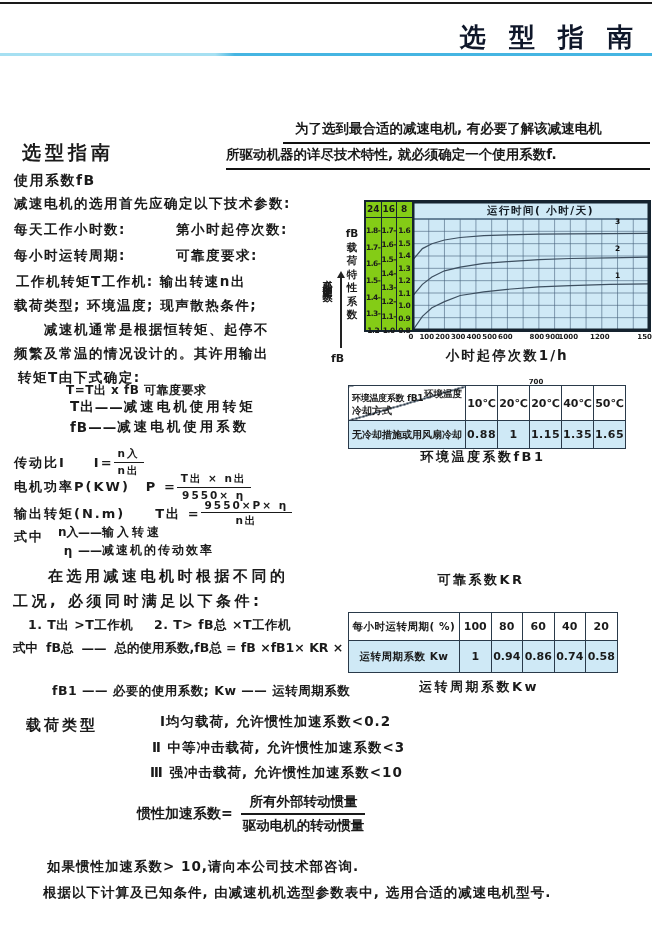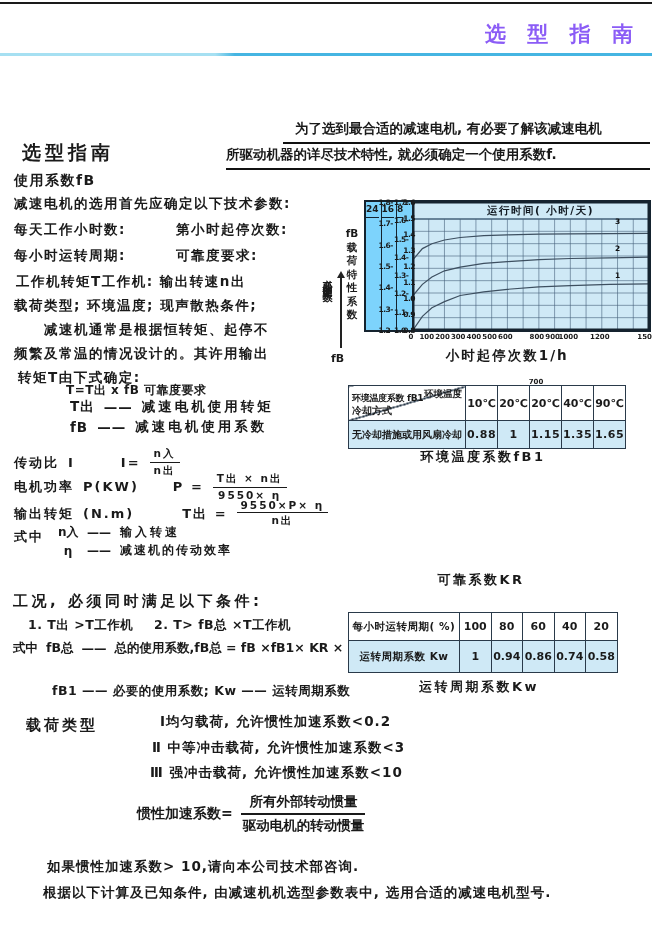--- a/index.html
+++ b/index.html
@@ -1,37 +1,37 @@
 <!DOCTYPE html>
 <html><head>
 <meta charset="utf-8">
 <style>
   html,body{margin:0;padding:0;background:#e8e8e8}
   .page{position:relative;width:652px;height:927px;background:#ffffff;overflow:hidden;
         font-family:"DejaVu Sans","Liberation Sans",sans-serif;color:#1a1a1a;font-weight:bold}
   .abs{position:absolute;white-space:nowrap}
   .topline{left:0;top:2px;width:652px;height:2px;background:#1a1a1a}
-  .pgtitle{right:12px;top:20px;font-size:21px;letter-spacing:7px;color:#8b5cf6}
+  .pgtitle{right:12px;top:20px;font-size:26px;letter-spacing:7px;color:#0f172a}
   .bluerule{left:0;top:53px;width:652px;height:3px;
             background:linear-gradient(to right,#a6e0f2 0%,#a6e0f2 33%,#45b5e2 36%,#45b5e2 100%)}
   .intro1{left:283px;top:120px;width:367px;border-bottom:2px solid #111;padding-bottom:4px;font-size:13.5px;text-indent:12px}
   .intro2{left:226px;top:146px;width:424px;border-bottom:2px solid #111;padding-bottom:4px;font-size:13.5px}
   .heading{left:22px;top:140px;font-size:19px;letter-spacing:4px}
   .p{font-size:13.5px;letter-spacing:1.5px}
   .sm{font-size:12px;letter-spacing:0.5px}
-  .frow{position:absolute;display:flex;align-items:center;gap:9px;white-space:nowrap}
+  .frow{position:absolute;display:flex;align-items:center;gap:0;white-space:nowrap}
   .frac{display:inline-flex;flex-direction:column;align-items:center;font-size:10.5px;vertical-align:middle}
   .frac .num{padding:0 4px 1px;border-bottom:1.5px solid #1a1a1a}
   .frac .den{padding:1px 4px 0}
   .bigfrac{font-size:13.5px}
   .cond{font-size:15px;letter-spacing:3.5px}
   
   .chart-wrap{left:364px;top:200px}
   .chart-box{display:flex;border:2px solid #15232f;background:#cfe9f6;height:128px}
-  .scale-col{width:14.5px;display:flex;flex-direction:row;border-right:1.5px solid #15232f;background:#7dd3fc}
+  .scale-col{width:14.5px;display:flex;flex-direction:column;border-right:1.5px solid #15232f;background:#84cc16}
   .scale-header{height:15px;line-height:15px;border-bottom:1.5px solid #15232f;text-align:center;font-size:9px}
   .scale-spacer{height:12px}
   .scale-ticks{position:relative;flex:1}
   .scale-tick{position:absolute;left:0;right:0;text-align:center;font-size:7.5px;letter-spacing:-0.5px;transform:translateY(-50%)}
   .x-ticks{position:relative;margin-left:47px;width:236px;height:12px}
   .x-tick{position:absolute;top:1px;font-size:7px;transform:translateX(-50%)}
   .chart-caption{width:100%;text-align:center;font-size:13.5px;letter-spacing:2px;margin-top:3px}
   .fbvert{left:345px;top:227px;width:14px;font-size:10.5px;line-height:13.5px;text-align:center}
   .necvtext{left:320px;top:272px;writing-mode:vertical-rl;text-orientation:upright;font-size:10px;letter-spacing:2px}
   .nec-arrow{position:absolute;left:340px;top:278px;width:1.5px;height:70px;background:#222}
@@ -130,20 +130,21 @@
     <span style="width:20px">n入</span>
     <span>——</span>
     <span style="letter-spacing:3px">输入转速</span>
   </div>
   <div class="frow" style="left:58px;top:542px;font-size:12px">
     <span style="width:20px;text-align:center">η</span>
     <span>——</span>
     <span style="letter-spacing:2px">减速机的传动效率</span>
   </div>
 
+  <div class="abs cond" style="left:48px;top:567px">在选用减速电机时根据不同的</div>
   <div class="abs cond" style="left:13px;top:592px">工况, 必须同时满足以下条件:</div>
   <div class="abs sm" style="left:28px;top:617px;font-size:12.5px">1. T出 &gt;T工作机</div>
   <div class="abs sm" style="left:154px;top:617px;font-size:12.5px">2. T&gt; fB总 ×T工作机</div>
   <div class="frow" style="left:13px;top:640px;font-size:12.5px;gap:8px">
     <span>式中</span>
     <span>fB总</span>
     <span>——</span>
     <span>总的使用系数,fB总 = fB ×fB1× KR × Kw</span>
   </div>
   <div class="abs sm" style="left:52px;top:683px;font-size:12.5px">fB1 —— 必要的使用系数;  Kw —— 运转周期系数</div>
@@ -265,21 +266,21 @@
     <tr>
       <td class="corner">
         <span class="c-top">环境温度系数 fB1</span>
         <span class="c-right">环境温度</span>
         <span class="c-bot">冷却方式</span>
       </td>
       <td class="th">10℃</td>
       <td class="th">20℃</td>
       <td class="th">20℃</td>
       <td class="th">40℃</td>
-      <td class="th">90℃</td>
+      <td class="th">50℃</td>
     </tr>
     <tr>
       <td class="rowlabel blue">无冷却措施或用风扇冷却</td>
       <td class="val blue">0.88</td>
       <td class="val blue">1</td>
       <td class="val blue">1.15</td>
       <td class="val blue">1.35</td>
       <td class="val blue">1.65</td>
     </tr>
     </tbody>

